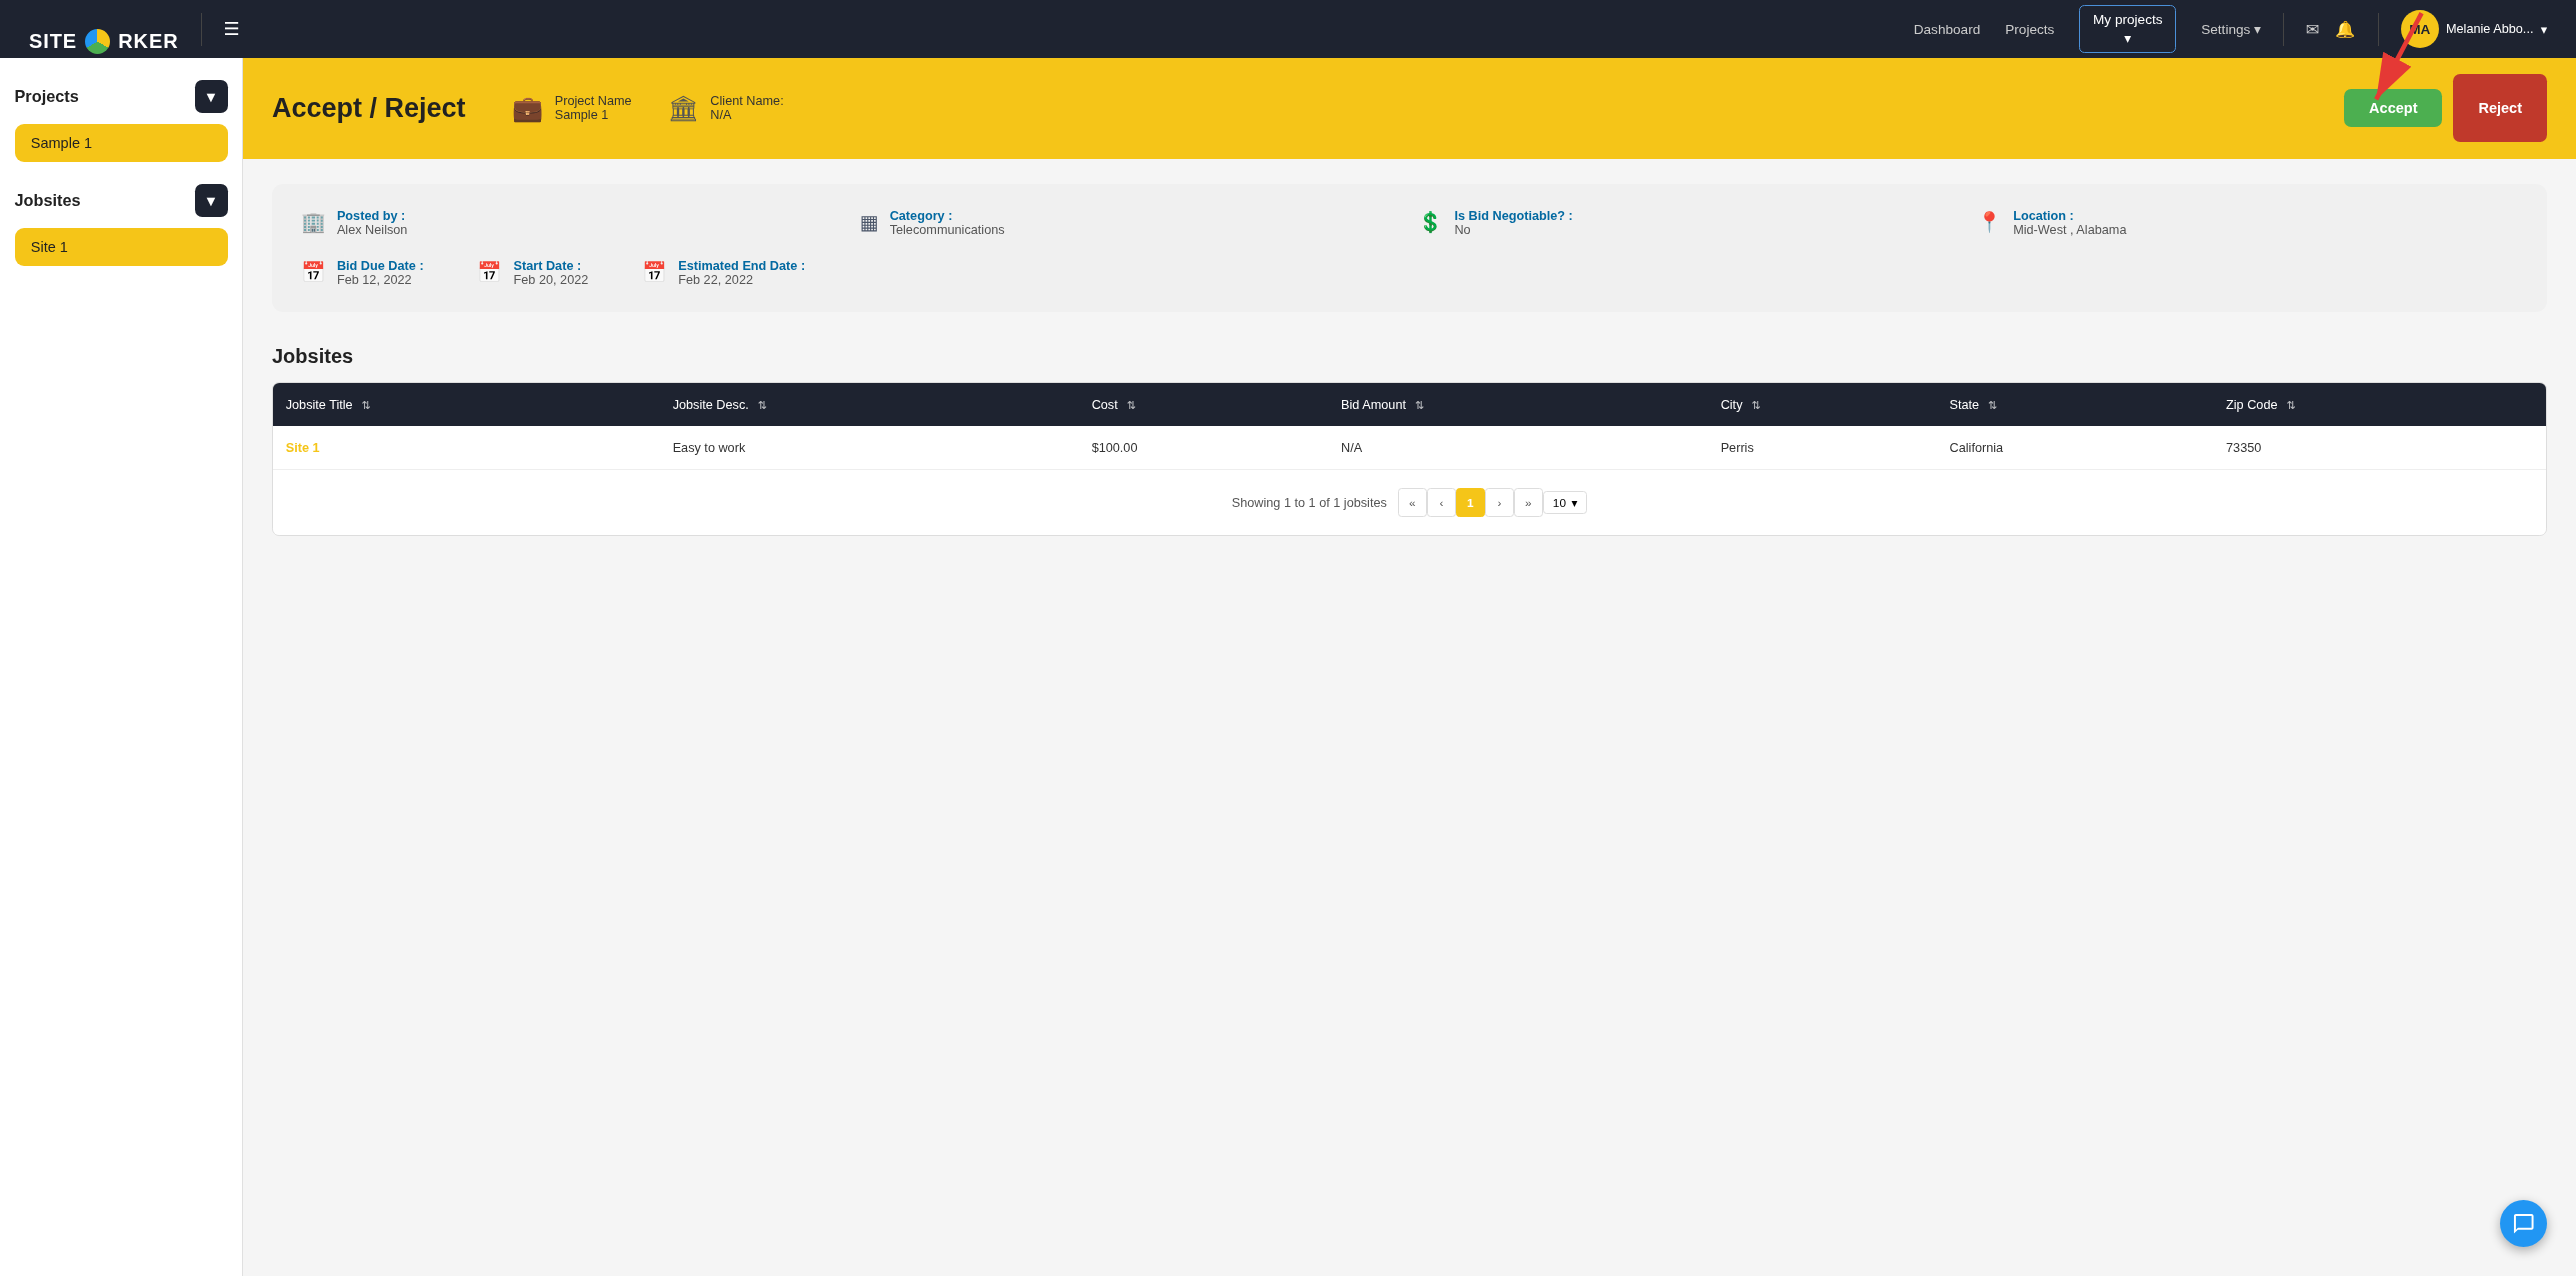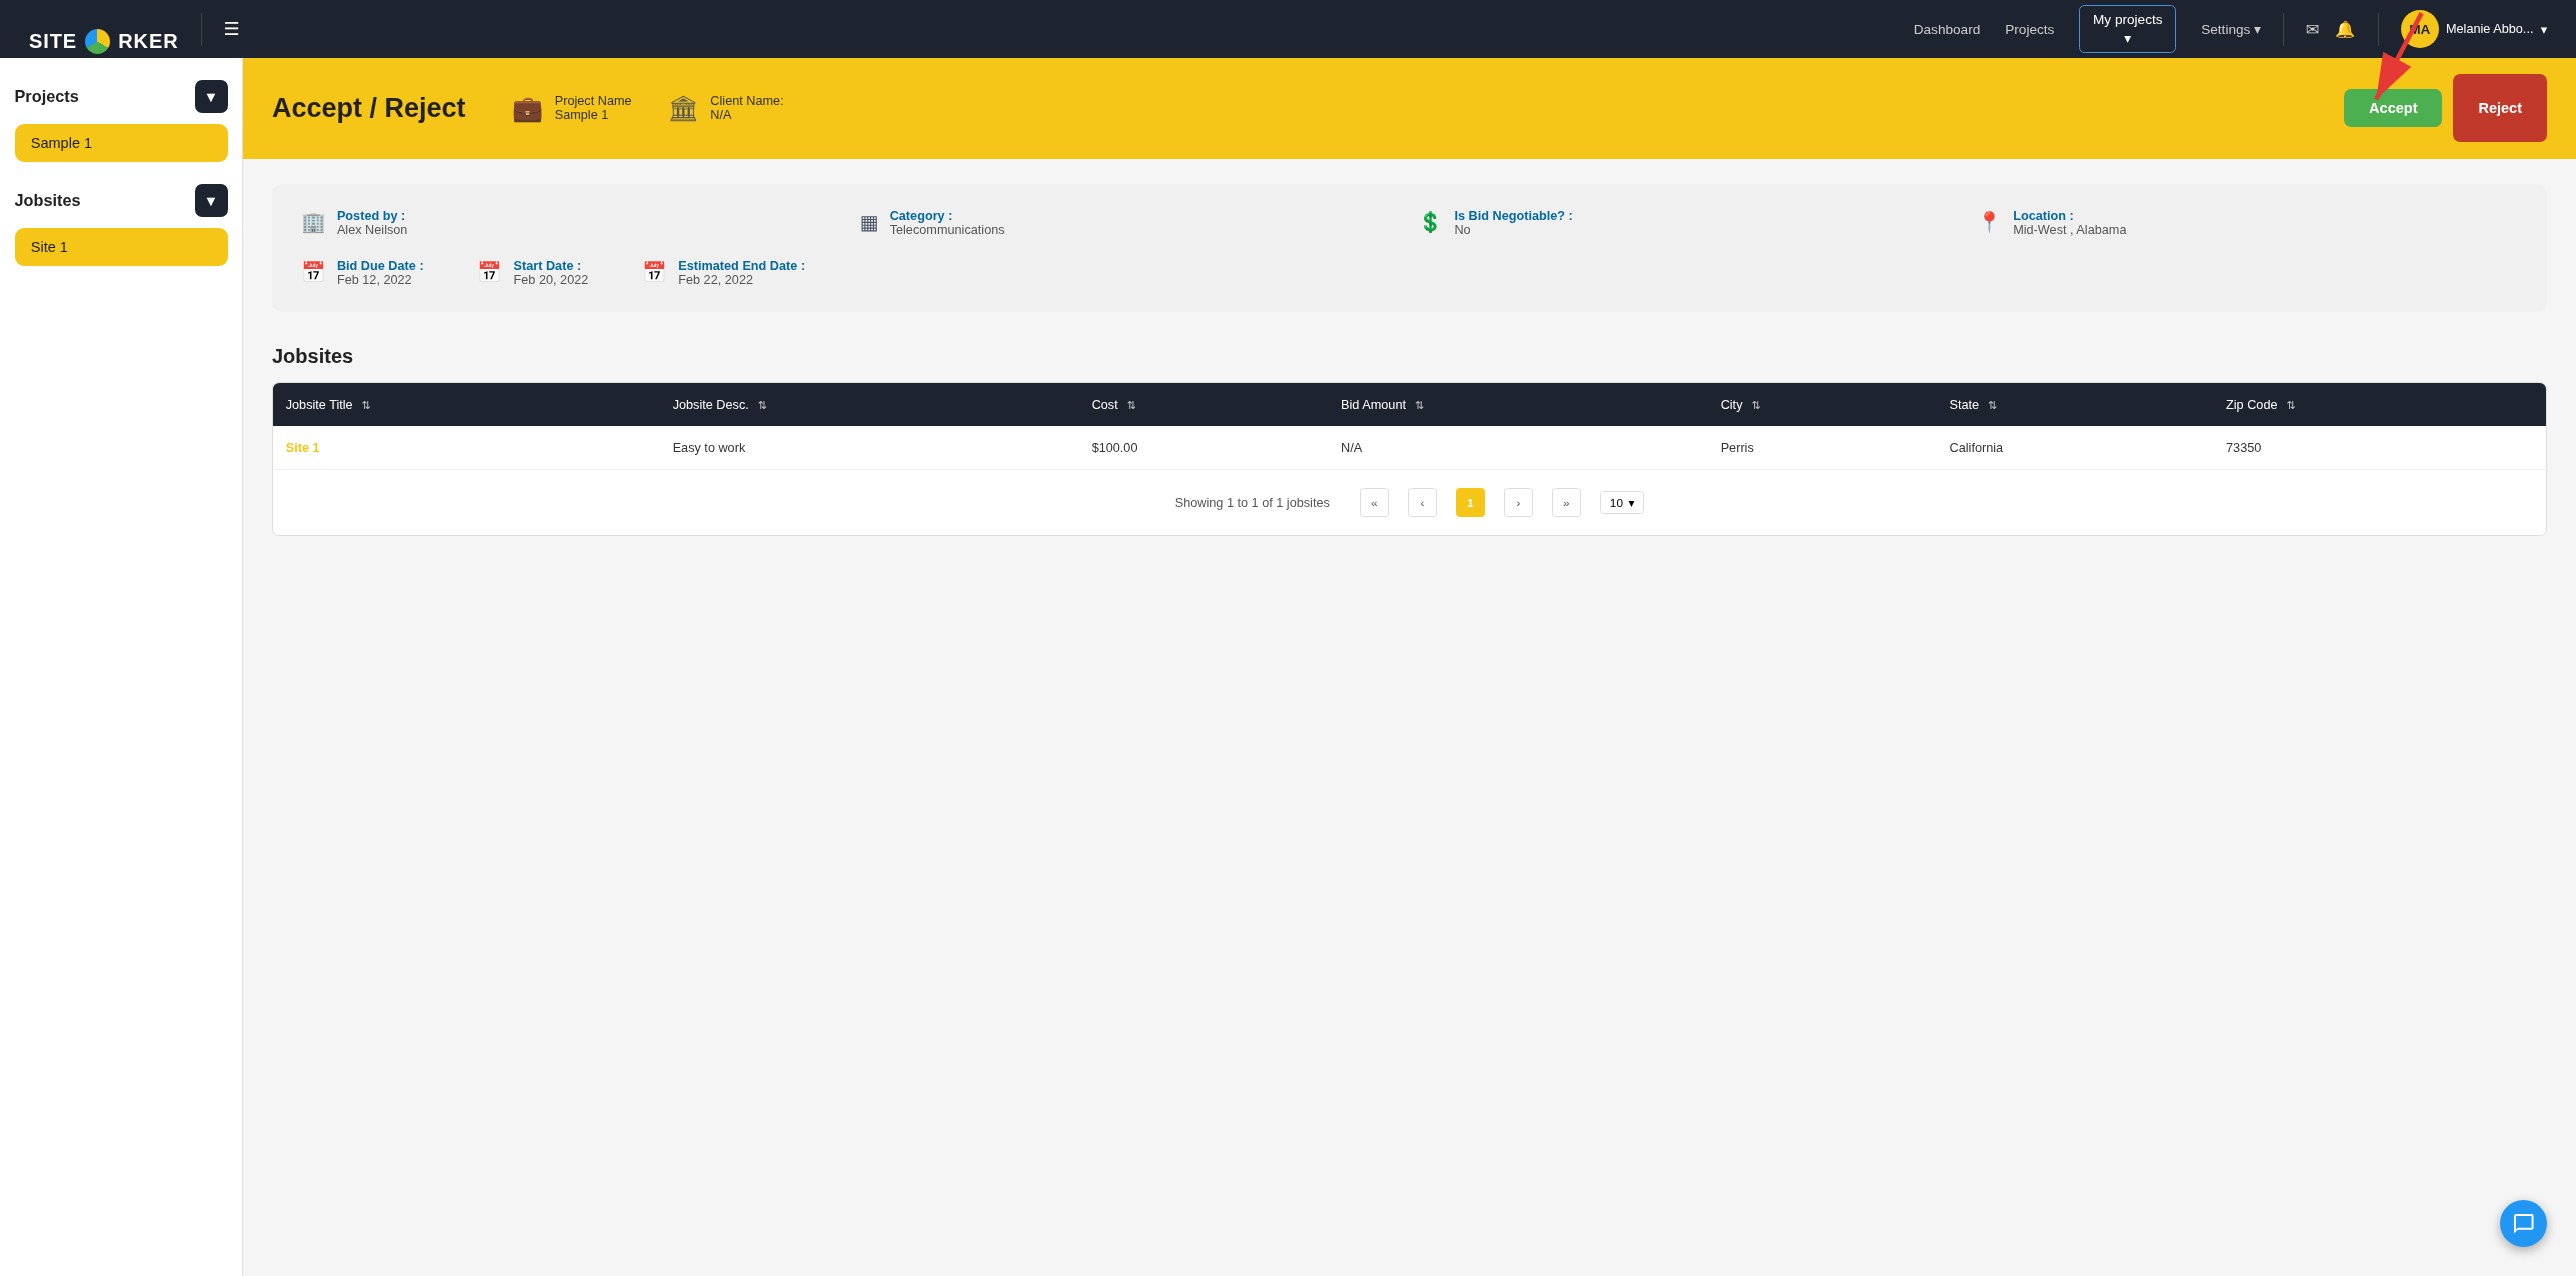--- a/index.html
+++ b/index.html
@@ -114,21 +114,21 @@
     }
     thead th .sort-icon { margin-left: 5.4px; opacity: 0.7; font-size: 11px; }
     tbody tr { border-bottom: 0.9px solid #eee; }
     tbody tr:last-child { border-bottom: none; }
     tbody td { padding: 14.5px 12.7px; font-size: 12.7px; color: #333; background: #fff; }
     .td-link { color: #f5c518; font-weight: 600; cursor: pointer; }
 
     
     .pagination {
       display: flex; align-items: center; justify-content: center;
-      gap: 19px; padding: 18px;
+      gap: 0; padding: 18px;
       background: #fff; border-top: 0.9px solid #eee;
     }
     .pagination-info { font-size: 12.7px; color: #555; margin-right: 11px; }
     .page-btn {
       width: 29px; height: 29px; border: 0.9px solid #ddd; border-radius: 3.6px;
       background: #fff; cursor: pointer; display: flex; align-items: center;
       justify-content: center; font-size: 11.8px; color: #555;
     }
     .page-btn.active { background: #f5c518; border-color: #f5c518; color: #fff; font-weight: 700; }
     .per-page-select {

